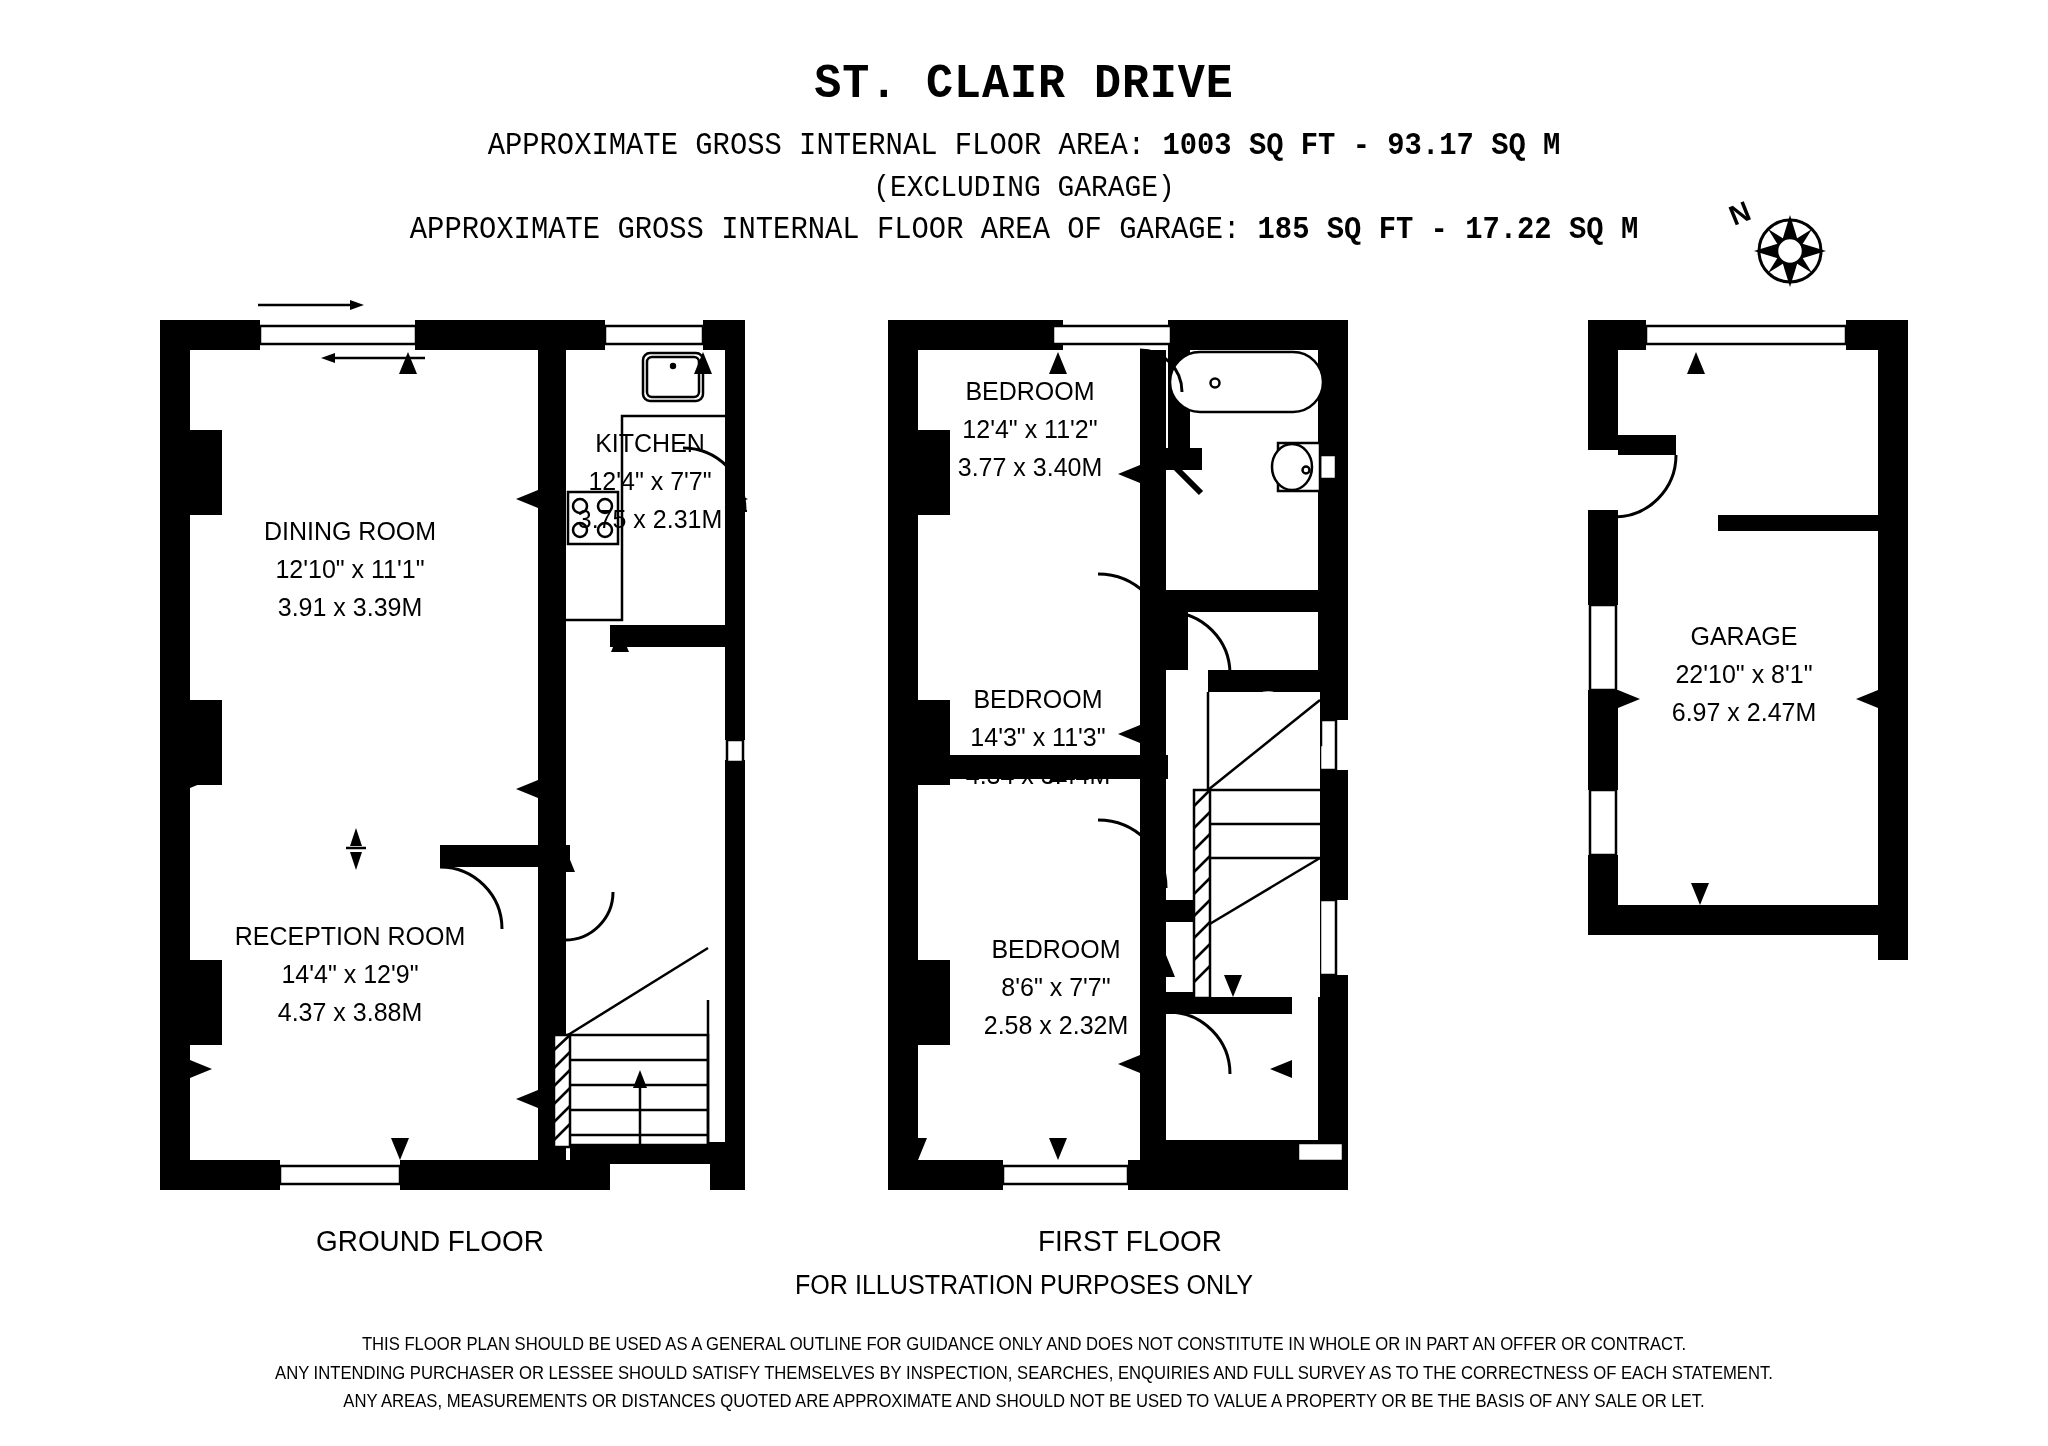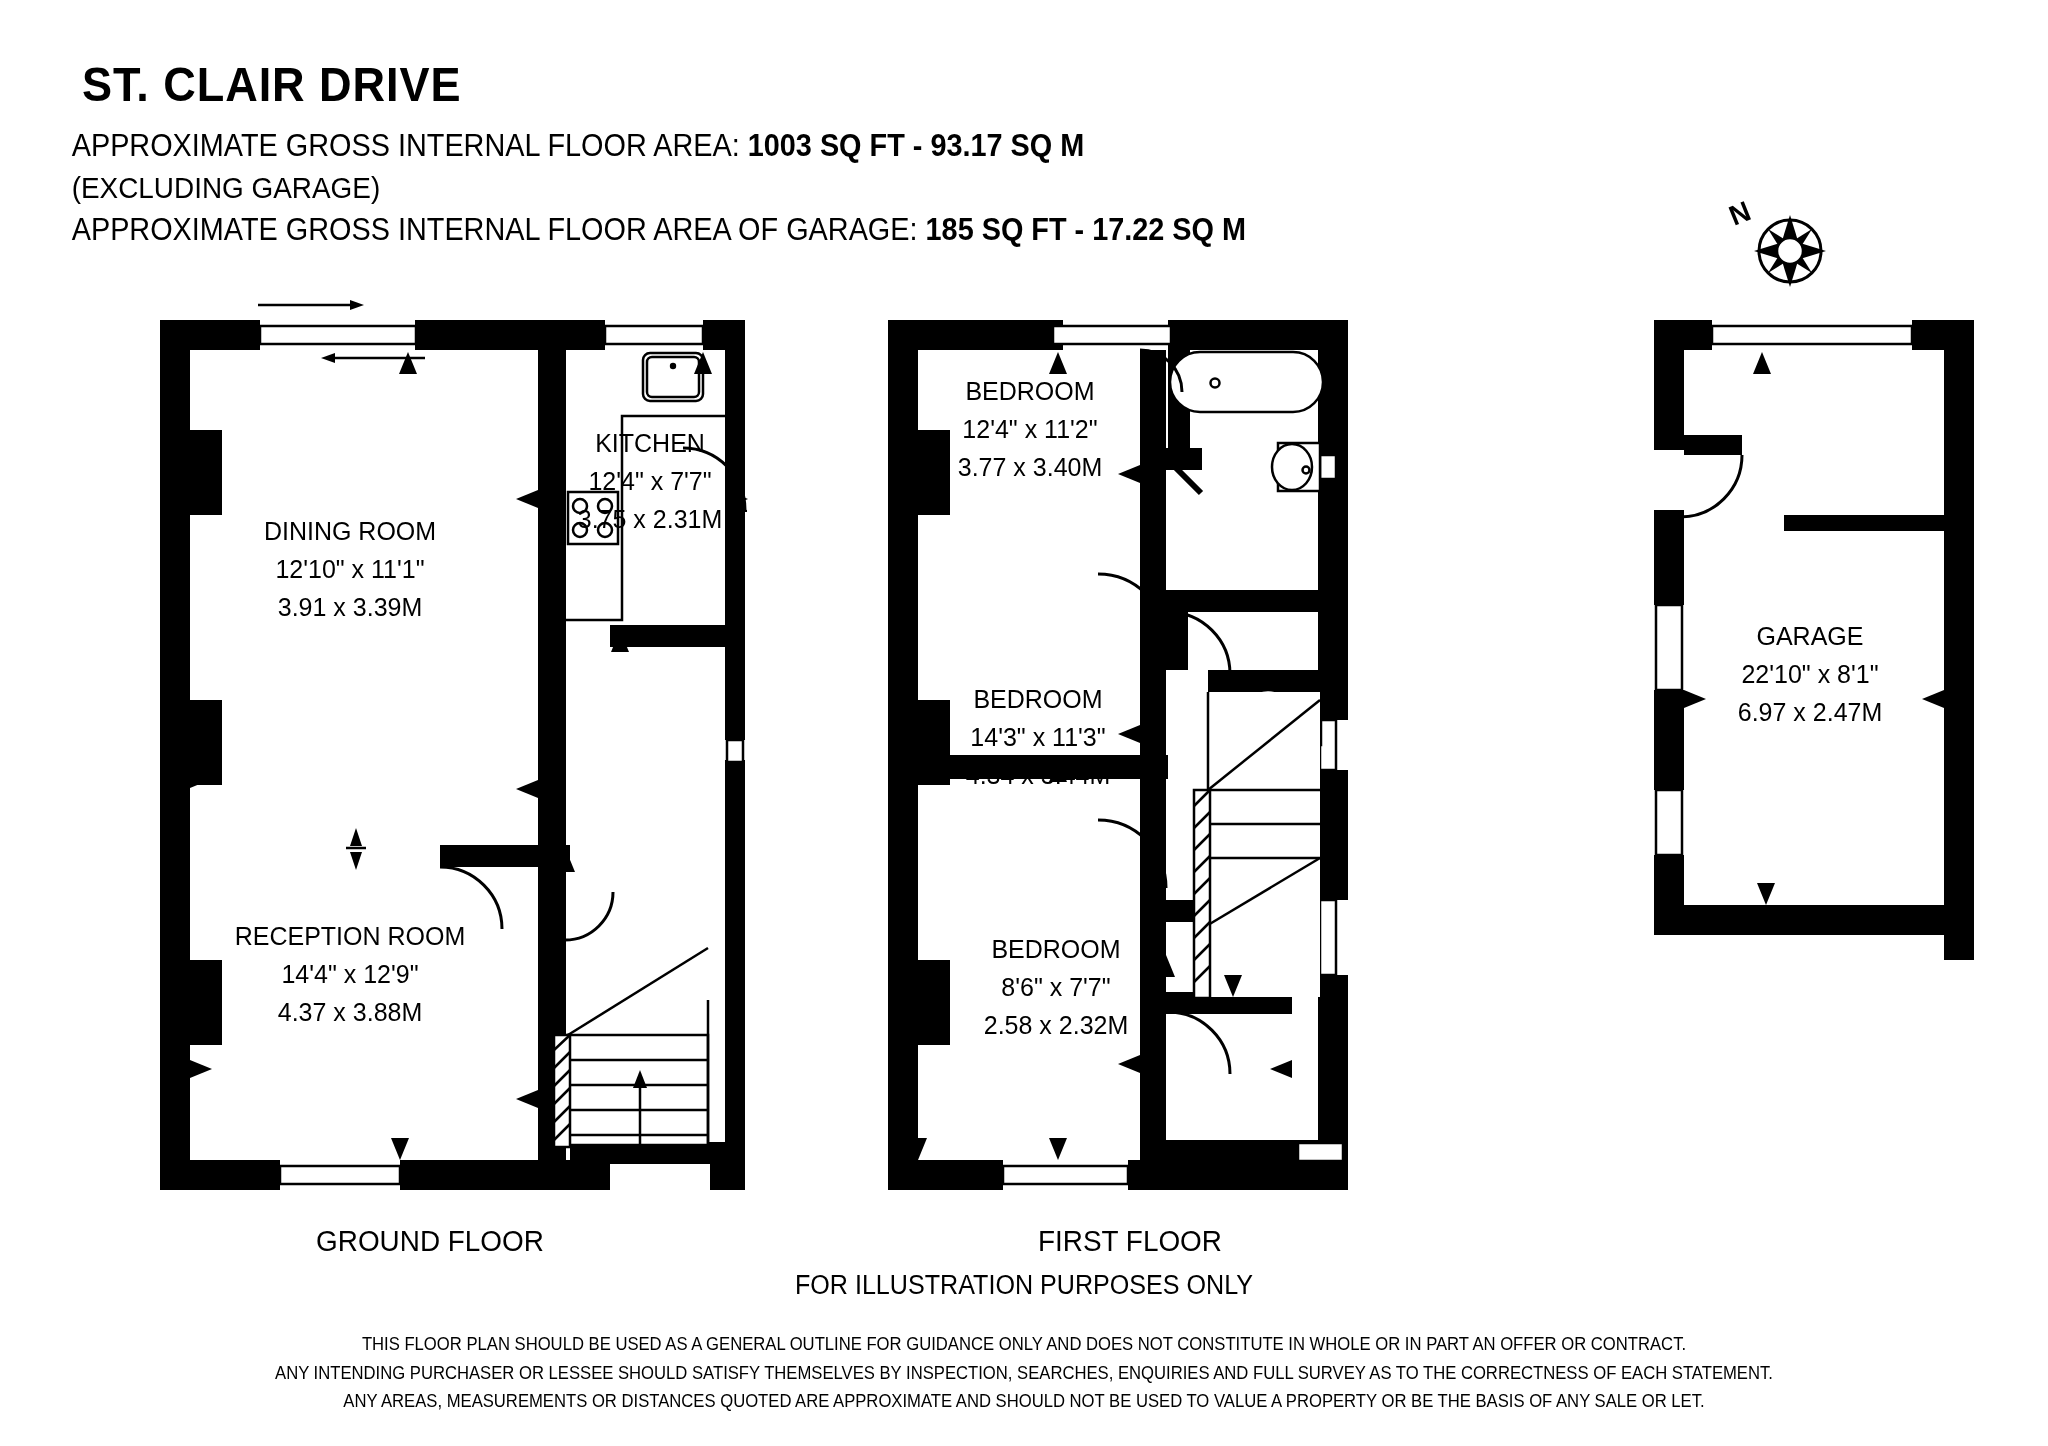--- a/index.html
+++ b/index.html
@@ -16,20 +16,22 @@
     color: #000000;
     overflow: hidden;
   }
 
   
   .header {
     position: absolute;
     top: 0;
     left: 0;
     width: 2048px;
+    text-align: center;
+    font-family: Liberation Mono, monospace;
   }
   .plan-title {
     font-size: 49px;
     font-weight: bold;
     letter-spacing: 1px;
     margin-top: 60px;
     line-height: 1;
     transform: scaleX(0.92);
   }
   .area-line {
@@ -71,21 +73,21 @@
     position: absolute;
     left: 0;
     top: 300px;
     width: 2048px;
     height: 890px;
   }
   .plan-svg { display: block; }
   .plan-block { position: absolute; }
   #ground-plan  { left: 150px;  top: 0px; }
   #first-plan   { left: 878px;  top: 0px; }
-  #garage-plan  { left: 1644px; top: 0px; }
+  #garage-plan  { left: 1578px; top: 0px; }
 
   
   .floor-caption {
     position: absolute;
     font-size: 30px;
     text-align: center;
     transform: scaleX(0.93);
     white-space: nowrap;
   }
   #caption-ground { left: 260px; top: 1224px; width: 340px; }

